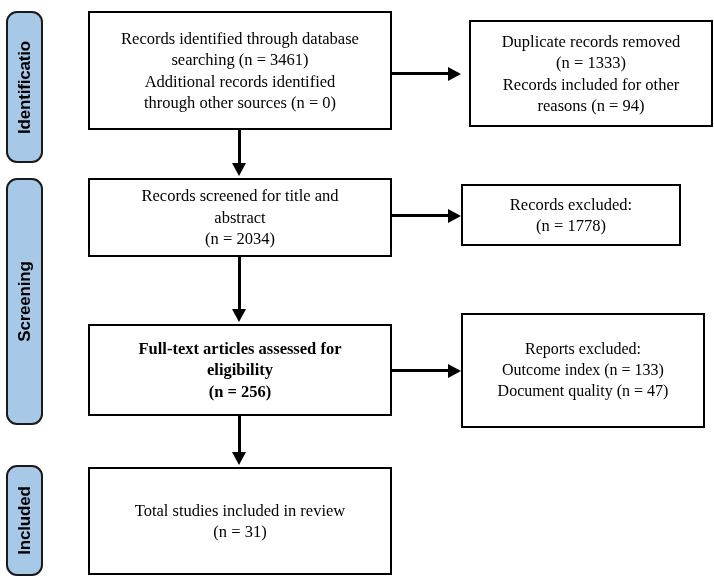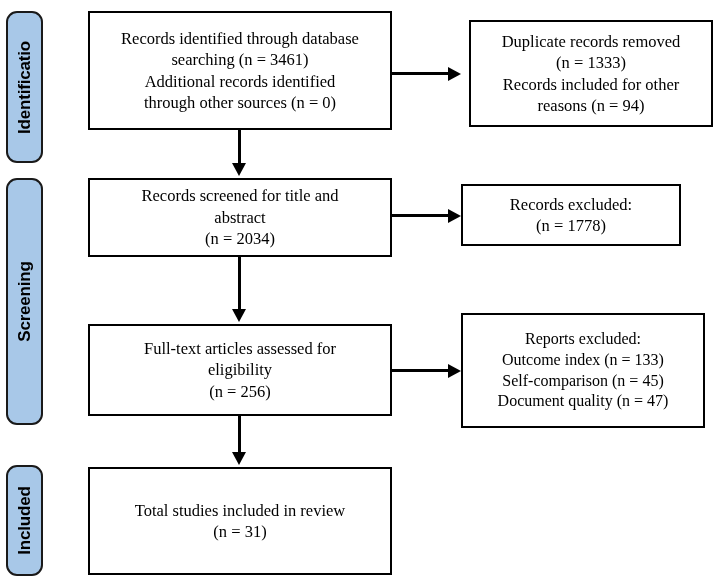--- a/index.html
+++ b/index.html
@@ -61,21 +61,21 @@
     font-size: 16.5px;
     line-height: 1.3;
     color: #000000;
     white-space: nowrap;
   }
 
   #box-identified   { left: 88px;  top: 11px;  width: 304px; height: 119px; }
   #box-duplicates   { left: 461px; top: 20px;  width: 244px; height: 107px; margin-left: 8px; }
   #box-screened     { left: 88px;  top: 178px; width: 304px; height: 79px;  }
   #box-excluded     { left: 461px; top: 184px; width: 220px; height: 62px;  }
-  #box-fulltext     { left: 88px;  top: 324px; width: 304px; height: 92px;  }
+  #box-fulltext     { left: 88px;  top: 324px; width: 304px; height: 92px; font-weight: bold;  }
   #box-reports-excl { left: 461px; top: 313px; width: 244px; height: 115px; text-align: center; }
   #box-included     { left: 88px;  top: 467px; width: 304px; height: 108px; }
 
   #box-reports-excl .line { font-size: 16px; }
 
   
   .conn {
     position: absolute;
     background: #000000;
   }
@@ -163,21 +163,20 @@
 
   <div id="box-fulltext" class="flow-box">
     <div class="line">Full-text articles assessed for</div>
     <div class="line">eligibility</div>
     <div class="line">(n = 256)</div>
   </div>
 
   <div id="box-reports-excl" class="flow-box">
     <div class="line">Reports excluded:</div>
     <div class="line">Outcome index (n = 133)</div>
-    <div class="line">Self-comparison (n = 45)</div>
     <div class="line">Document quality (n = 47)</div>
   </div>
 
   <div id="box-included" class="flow-box">
     <div class="line">Total studies included in review</div>
     <div class="line">(n = 31)</div>
   </div>
 
   <div id="v1" class="conn conn-v"></div>
   <div id="v1-head" class="arrow-down"></div>

